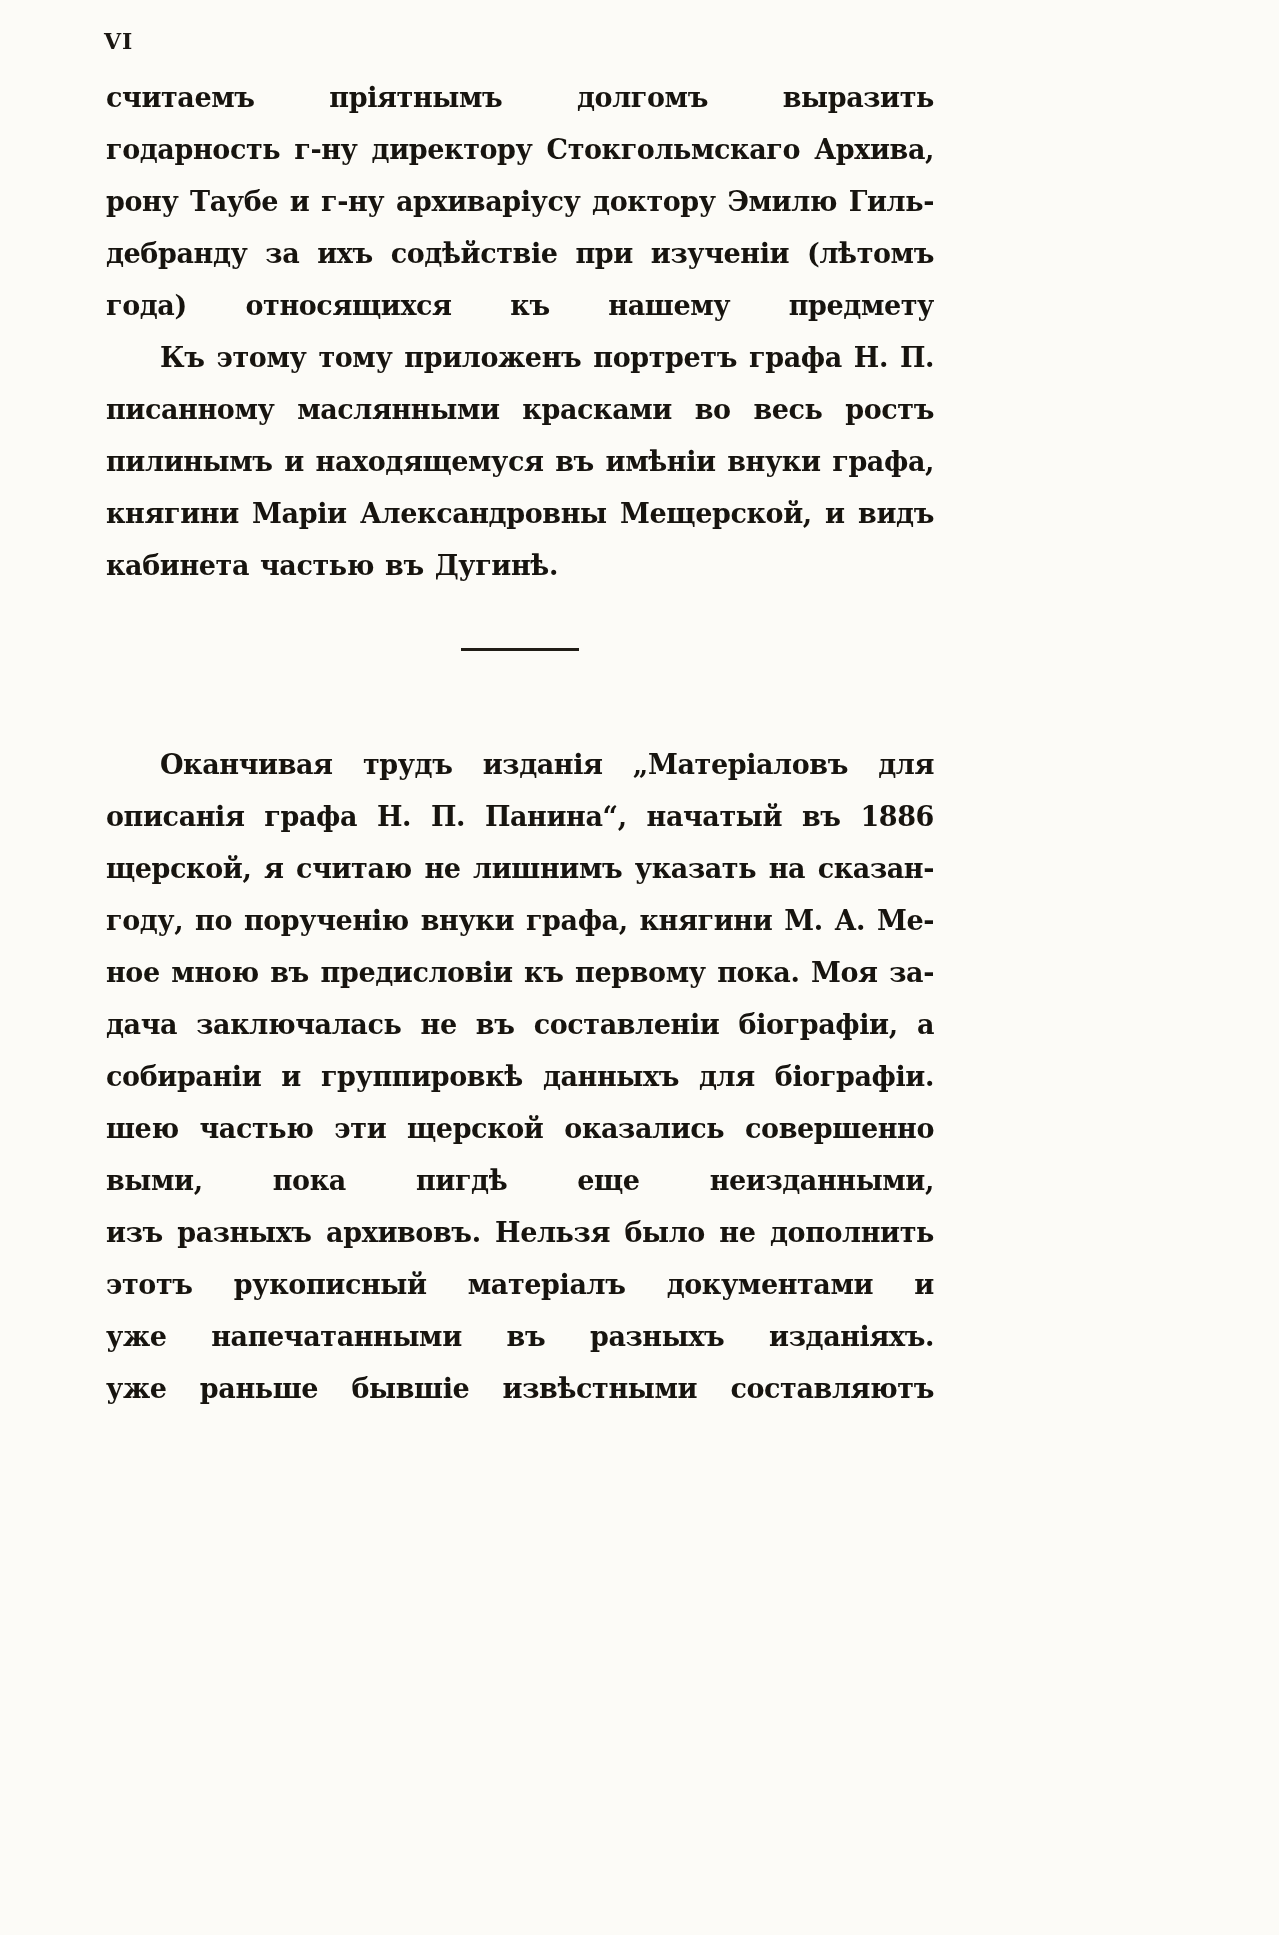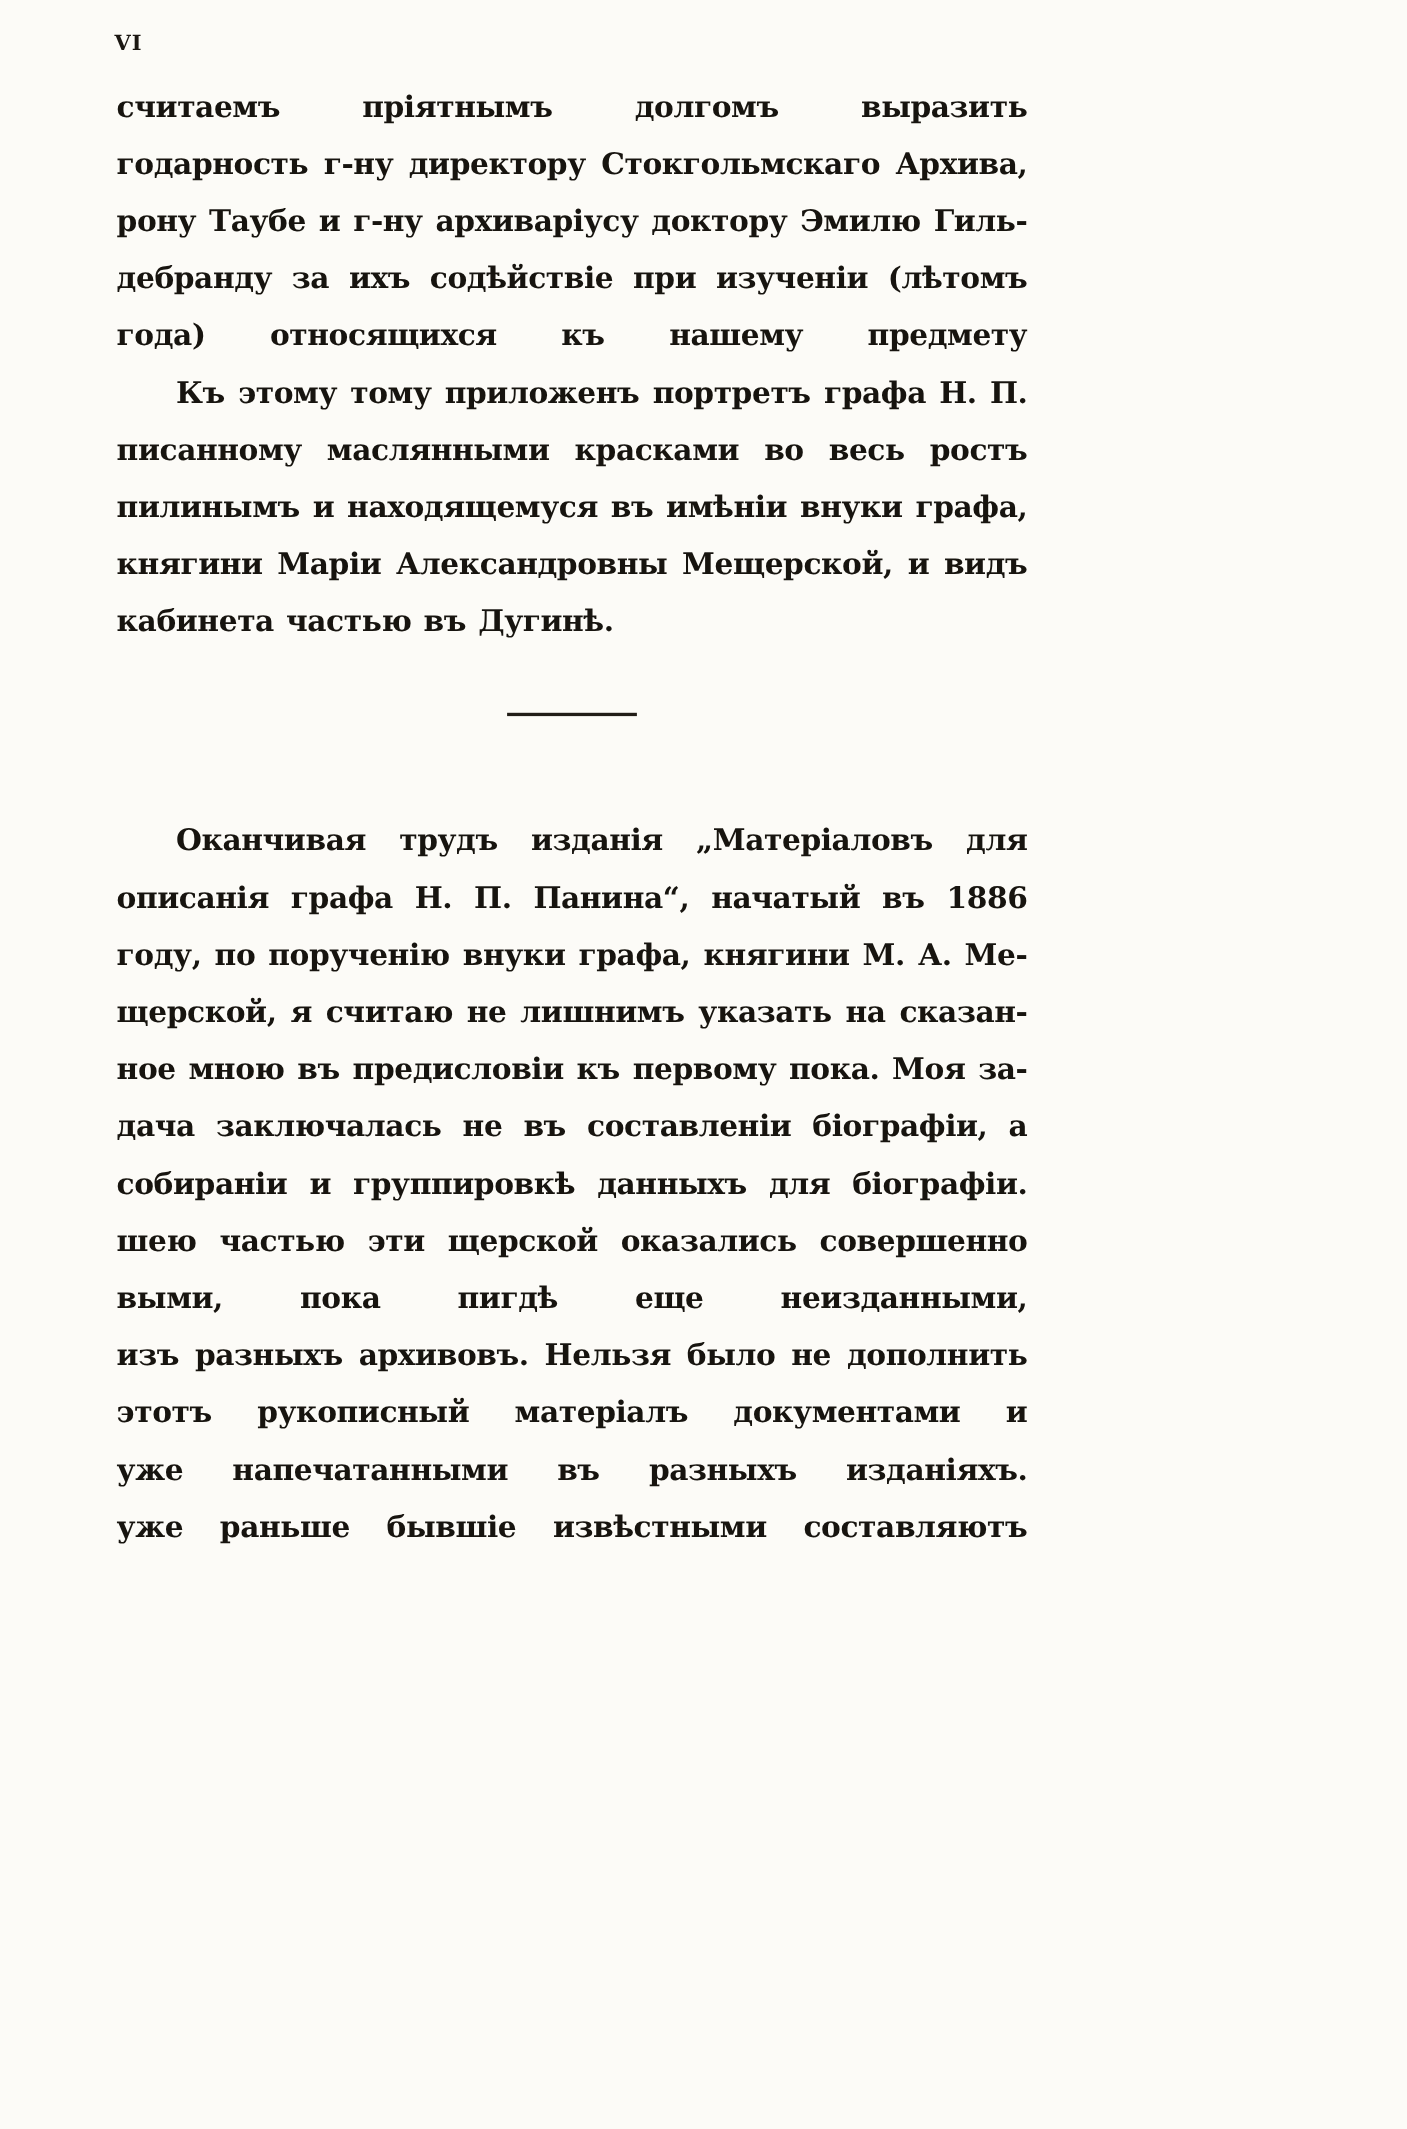--- a/index.html
+++ b/index.html
@@ -17,21 +17,21 @@
     height: 1935px;
     background: #fcfbf7;
     color: #17140f;
     overflow: hidden;
   }
 
   .page-number {
     position: absolute;
     left: 104px;
     top: 28px;
-    font-size: 19px;
+    font-size: 22px;
     font-weight: 700;
     letter-spacing: 1px;
     color: #1b1712;
   }
 
   .text-block {
     position: absolute;
     left: 106px;
     top: 72px;
     width: 828px;
@@ -82,22 +82,22 @@
         <div class="line indent">Къ этому тому приложенъ портретъ графа Н. П.</div>
         <div class="line">писанному маслянными красками во весь ростъ Тро-</div>
         <div class="line">пилинымъ и находящемуся въ имѣніи внуки графа,</div>
         <div class="line">княгини Маріи Александровны Мещерской, и видъ</div>
         <div class="line flush-left">кабинета частью въ Дугинѣ.</div>
       </div>
       <div class="divider"></div>
       <div class="paragraph">
         <div class="line indent">Оканчивая трудъ изданія „Матеріаловъ для жизне-</div>
         <div class="line">описанія графа Н. П. Панина“, начатый въ 1886</div>
+        <div class="line">щерской, я считаю не лишнимъ указать на сказан-</div>
         <div class="line">году, по порученію внуки графа, княгини М. А. Ме-</div>
-        <div class="line">щерской, я считаю не лишнимъ указать на сказан-</div>
         <div class="line">ное мною въ предисловіи къ первому пока. Моя за-</div>
         <div class="line">дача заключалась не въ составленіи біографіи, а въ</div>
         <div class="line">собираніи и группировкѣ данныхъ для біографіи. Боль-</div>
         <div class="line">шею частью эти щерской оказались совершенно но-</div>
         <div class="line">выми, пока пигдѣ еще неизданными, заимствованными</div>
         <div class="line">изъ разныхъ архивовъ. Нельзя было не дополнить</div>
         <div class="line">этотъ рукописный матеріалъ документами и письмами</div>
         <div class="line">уже напечатанными въ разныхъ изданіяхъ. Матеріалы</div>
         <div class="line">уже раньше бывшіе извѣстными составляютъ десятую</div>
       </div>

